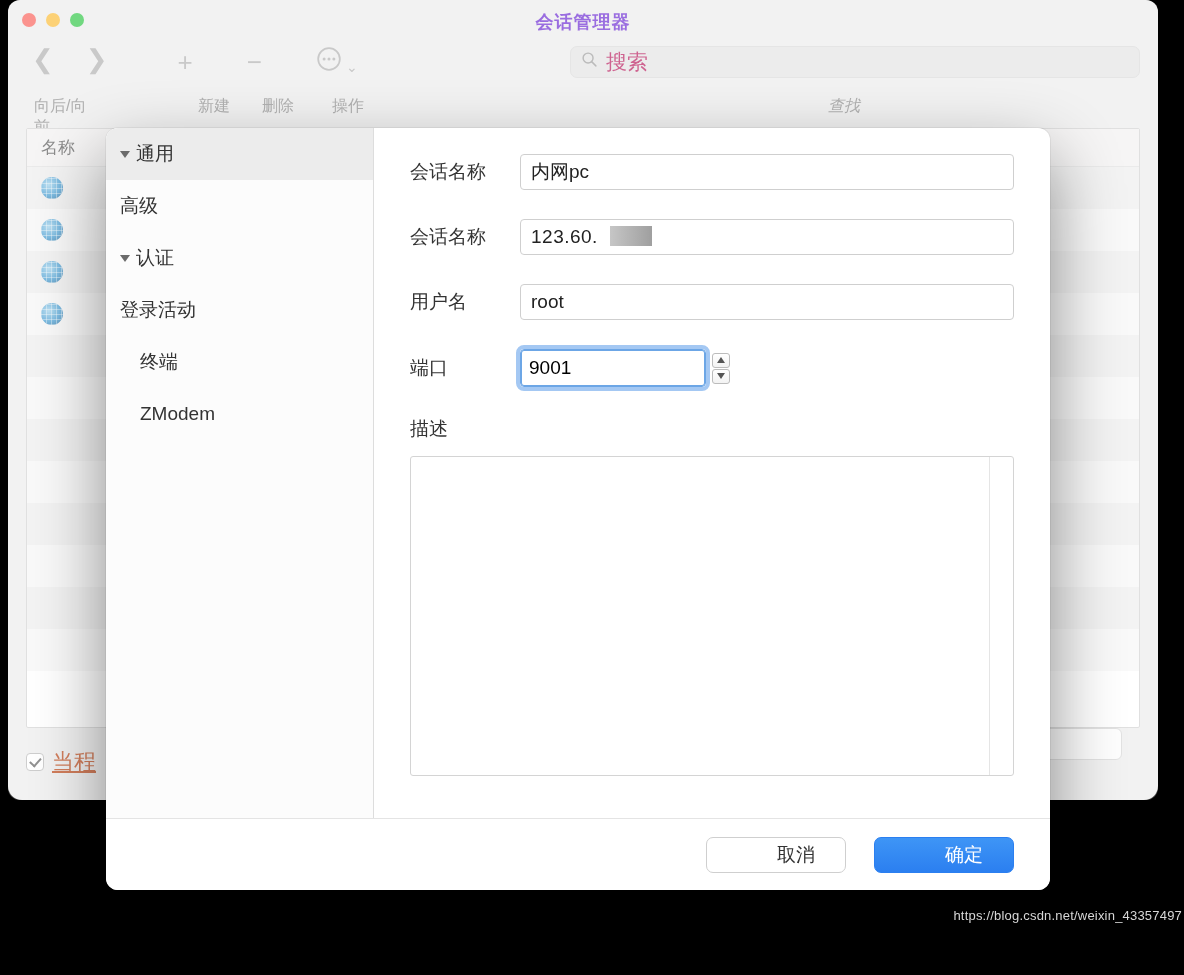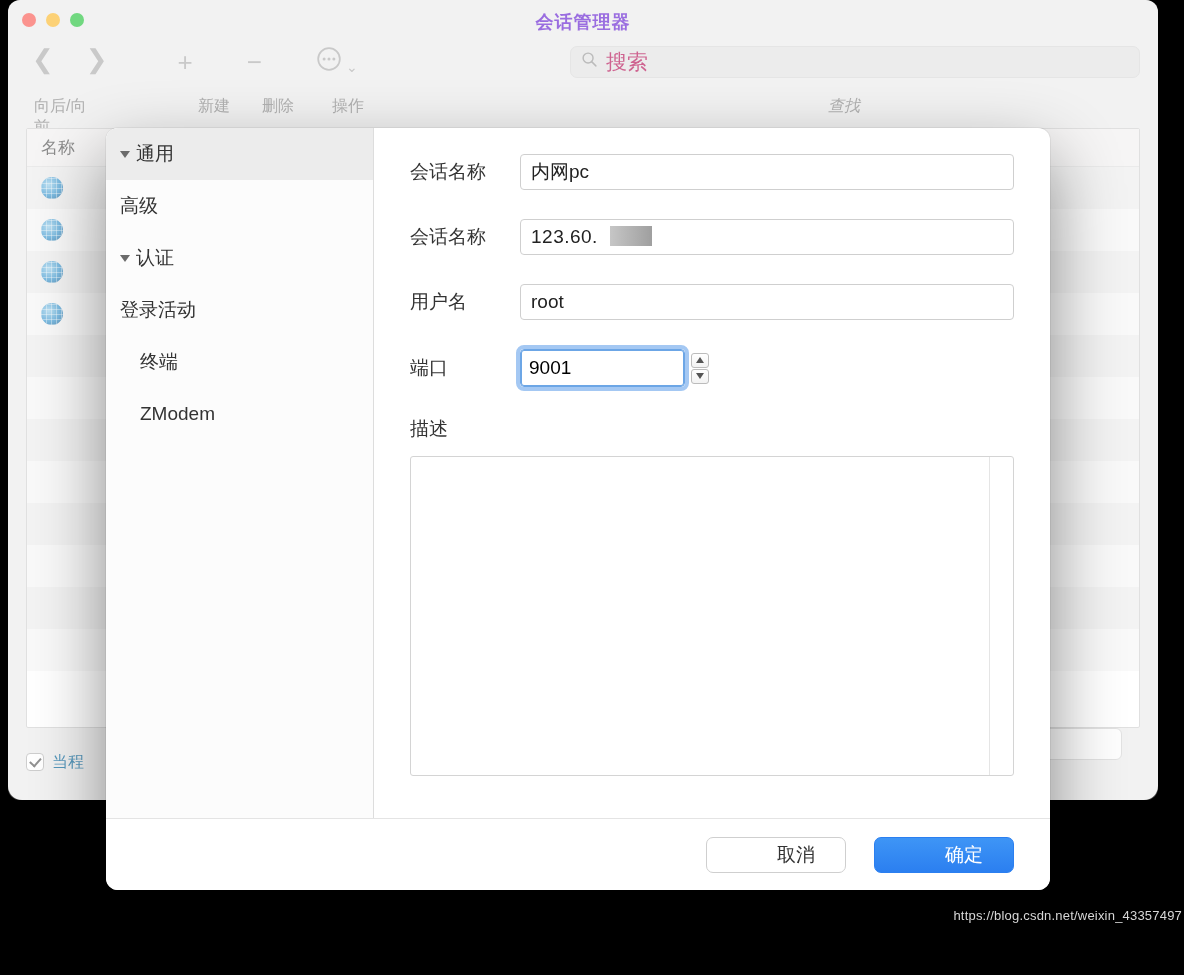--- a/index.html
+++ b/index.html
@@ -93,21 +93,21 @@
     display:flex; align-items:center; gap:8px;
   }
   .bg-check {
     width:18px; height:18px; border:1px solid #b7b7b7; border-radius:4px;
     background:#fff; display:flex; align-items:center; justify-content:center;
   }
   .bg-check::after{
     content:""; width:9px; height:5px; border-left:2px solid #5d5d5d;
     border-bottom:2px solid #5d5d5d; transform: rotate(-48deg) translate(1px,-1px);
   }
-  .bg-ftxt { color:#0369a1; font-size:16px;}
+  .bg-ftxt { color:#c2410c; font-size:22px;text-decoration:underline;}
   .bg-rightcrop {
     position:absolute; right:18px; bottom:22px; width:80px; height:32px;
     border:1px solid #d5d5d5; border-radius:6px; background:#fefefe;
   }
 
   
   .dim {
     position:absolute; left:8px; top:0; width:1150px; height:800px;
     background: rgba(255,255,255,0.32);
     border-radius:12px;
@@ -146,21 +146,21 @@
   .form-row { display:flex; align-items:center; margin-bottom:29px; }
   .form-row .lbl { width:110px; font-size:19px; color:#333; }
   .text-in {
     flex:1; height:36px; border:1px solid #cfcfcf; border-radius:4px;
     padding:8px 10px; font-size:19px; background:#fff;
     color:#222;
   }
   .text-in.host { letter-spacing:.5px;}
   .port-wrap { display:flex; align-items:center; }
   .port-in {
-    width:165px; height:38px; border:1px solid #b0b0b0; border-radius:4px;
+    width:186px; height:38px; border:1px solid #b0b0b0; border-radius:4px;
     padding:5px 8px; font-size:19px; background:#fff;
     outline: 4px solid #a4c8f3; outline-offset: 0px;
     box-shadow: inset 0 0 0 1px #6ca6e6;
     border: 1px solid #6ca6e6;
   }
   .stepper {
     display:flex; flex-direction:column; margin-left:6px; gap:1px;
   }
   .step-btn {
     width:18px; height:15px; border:1px solid #bcbcbc; border-radius:3px;

